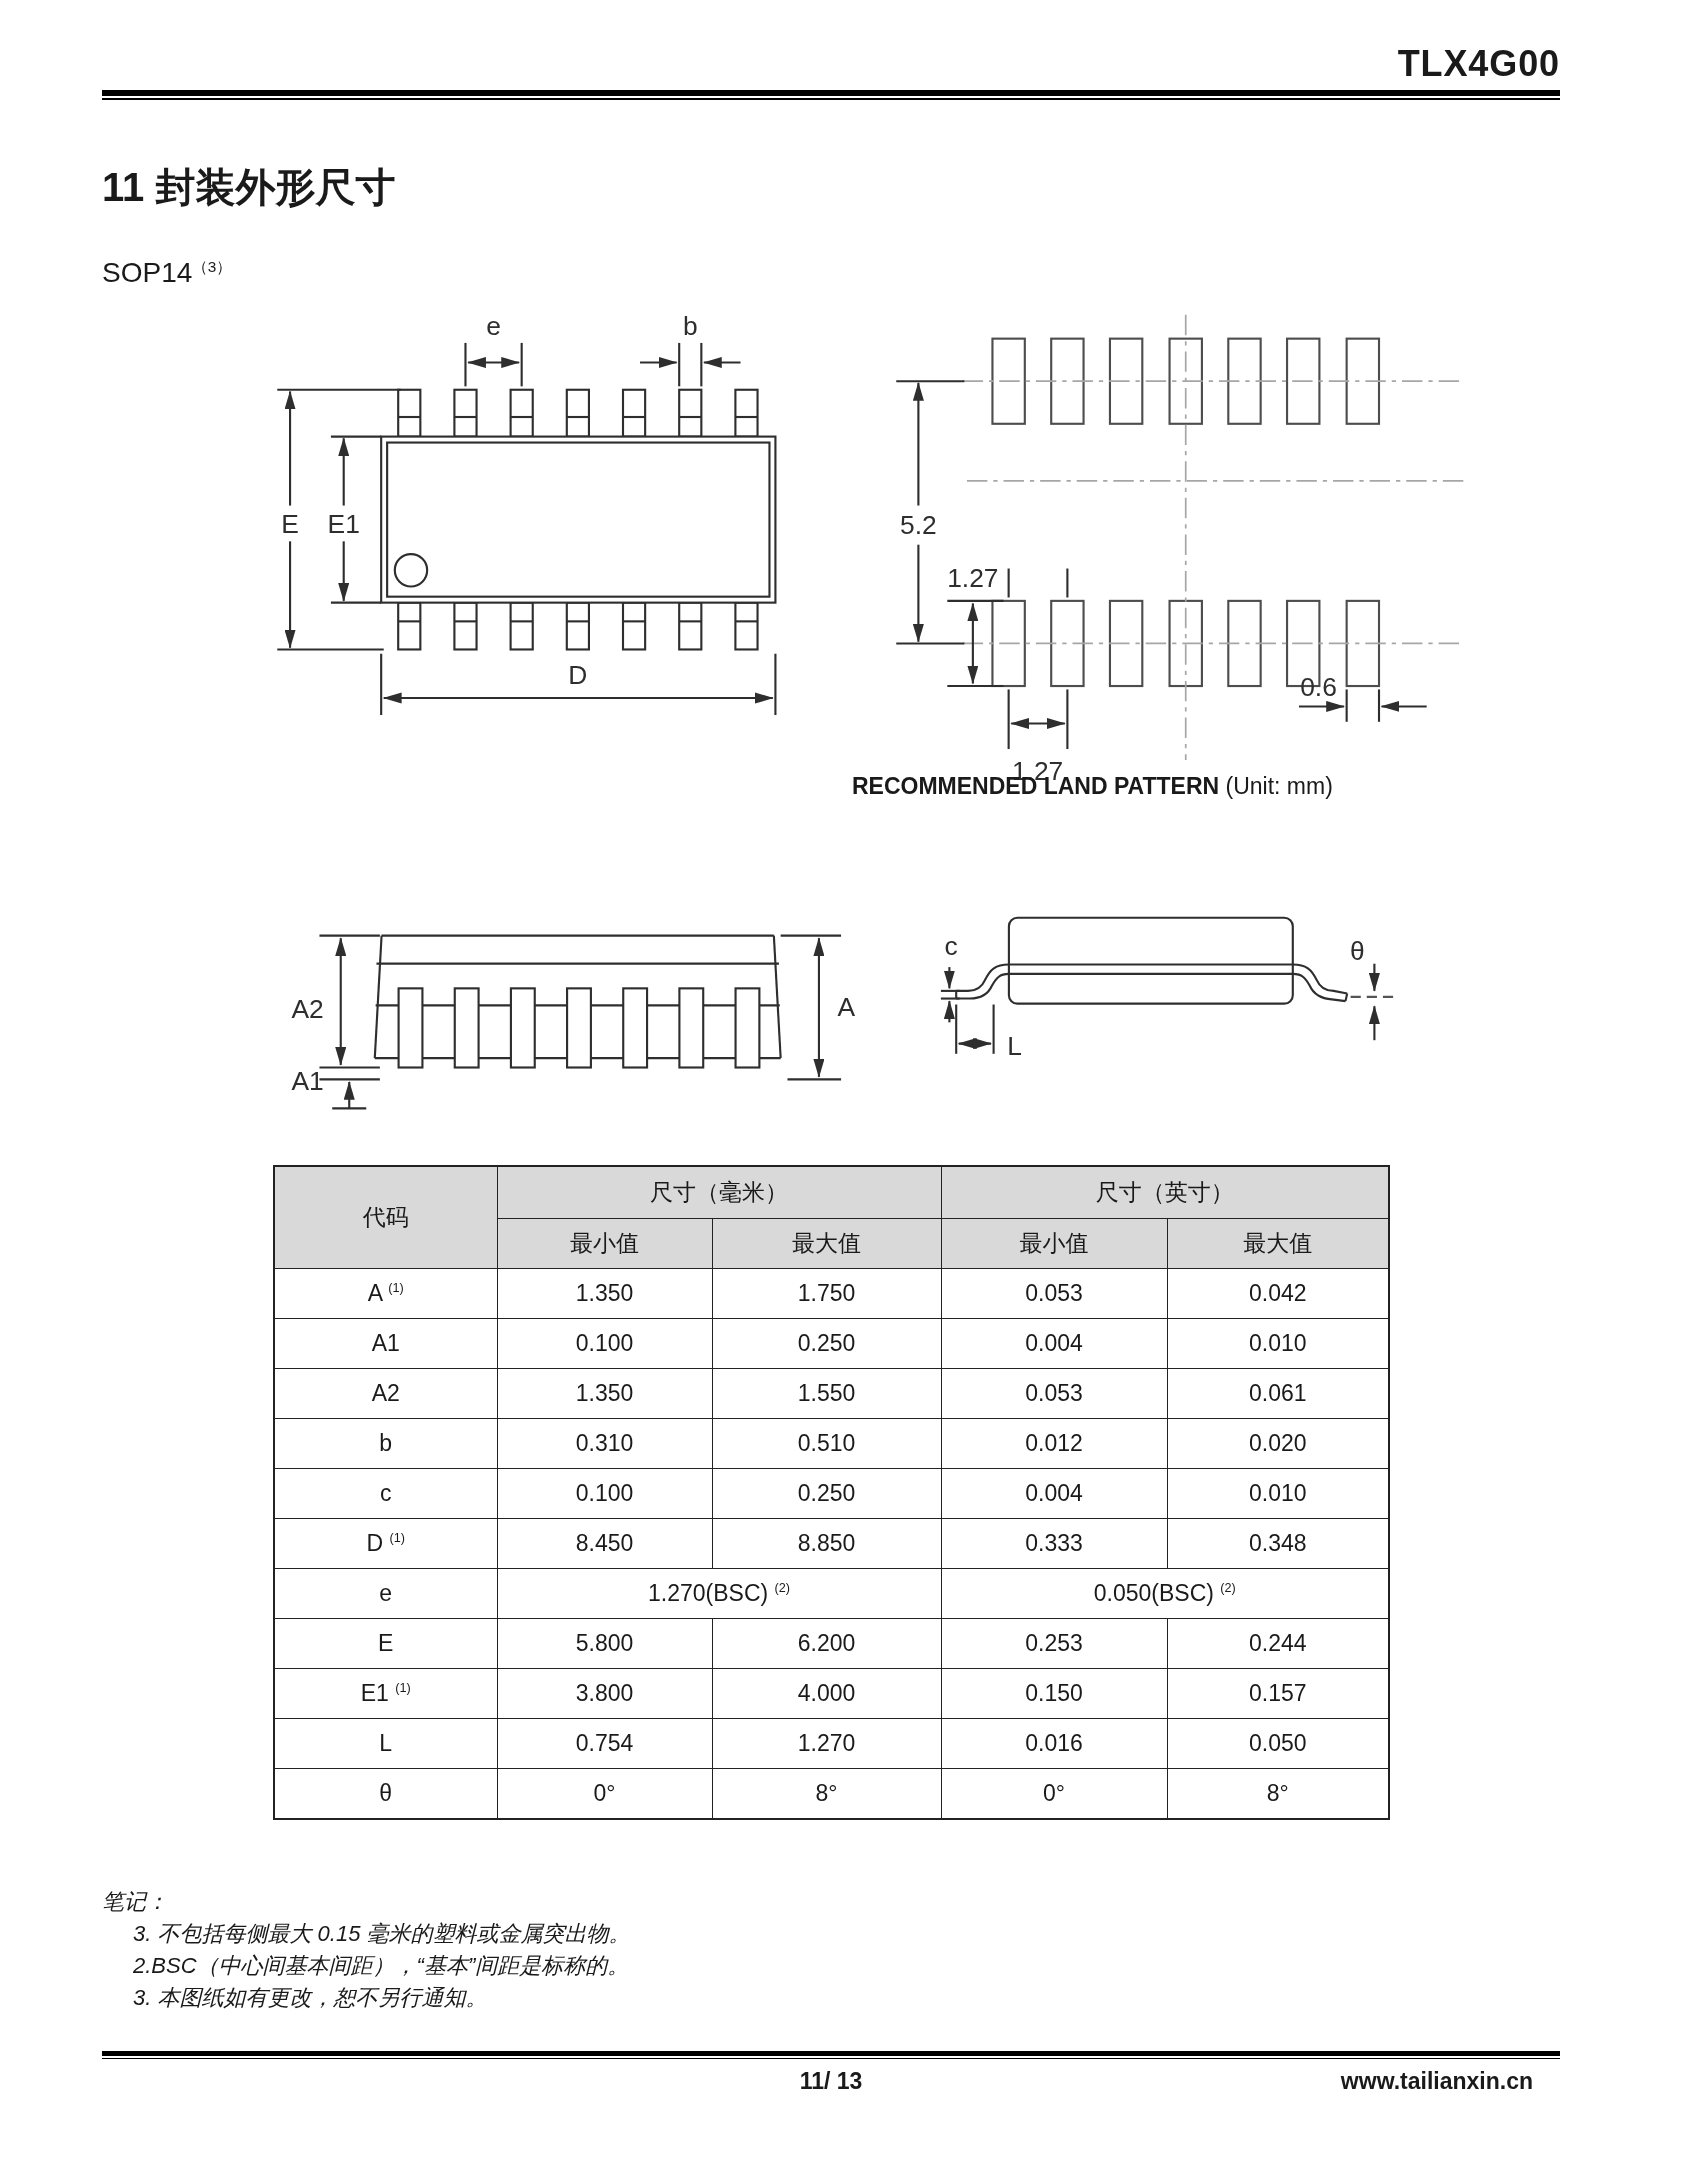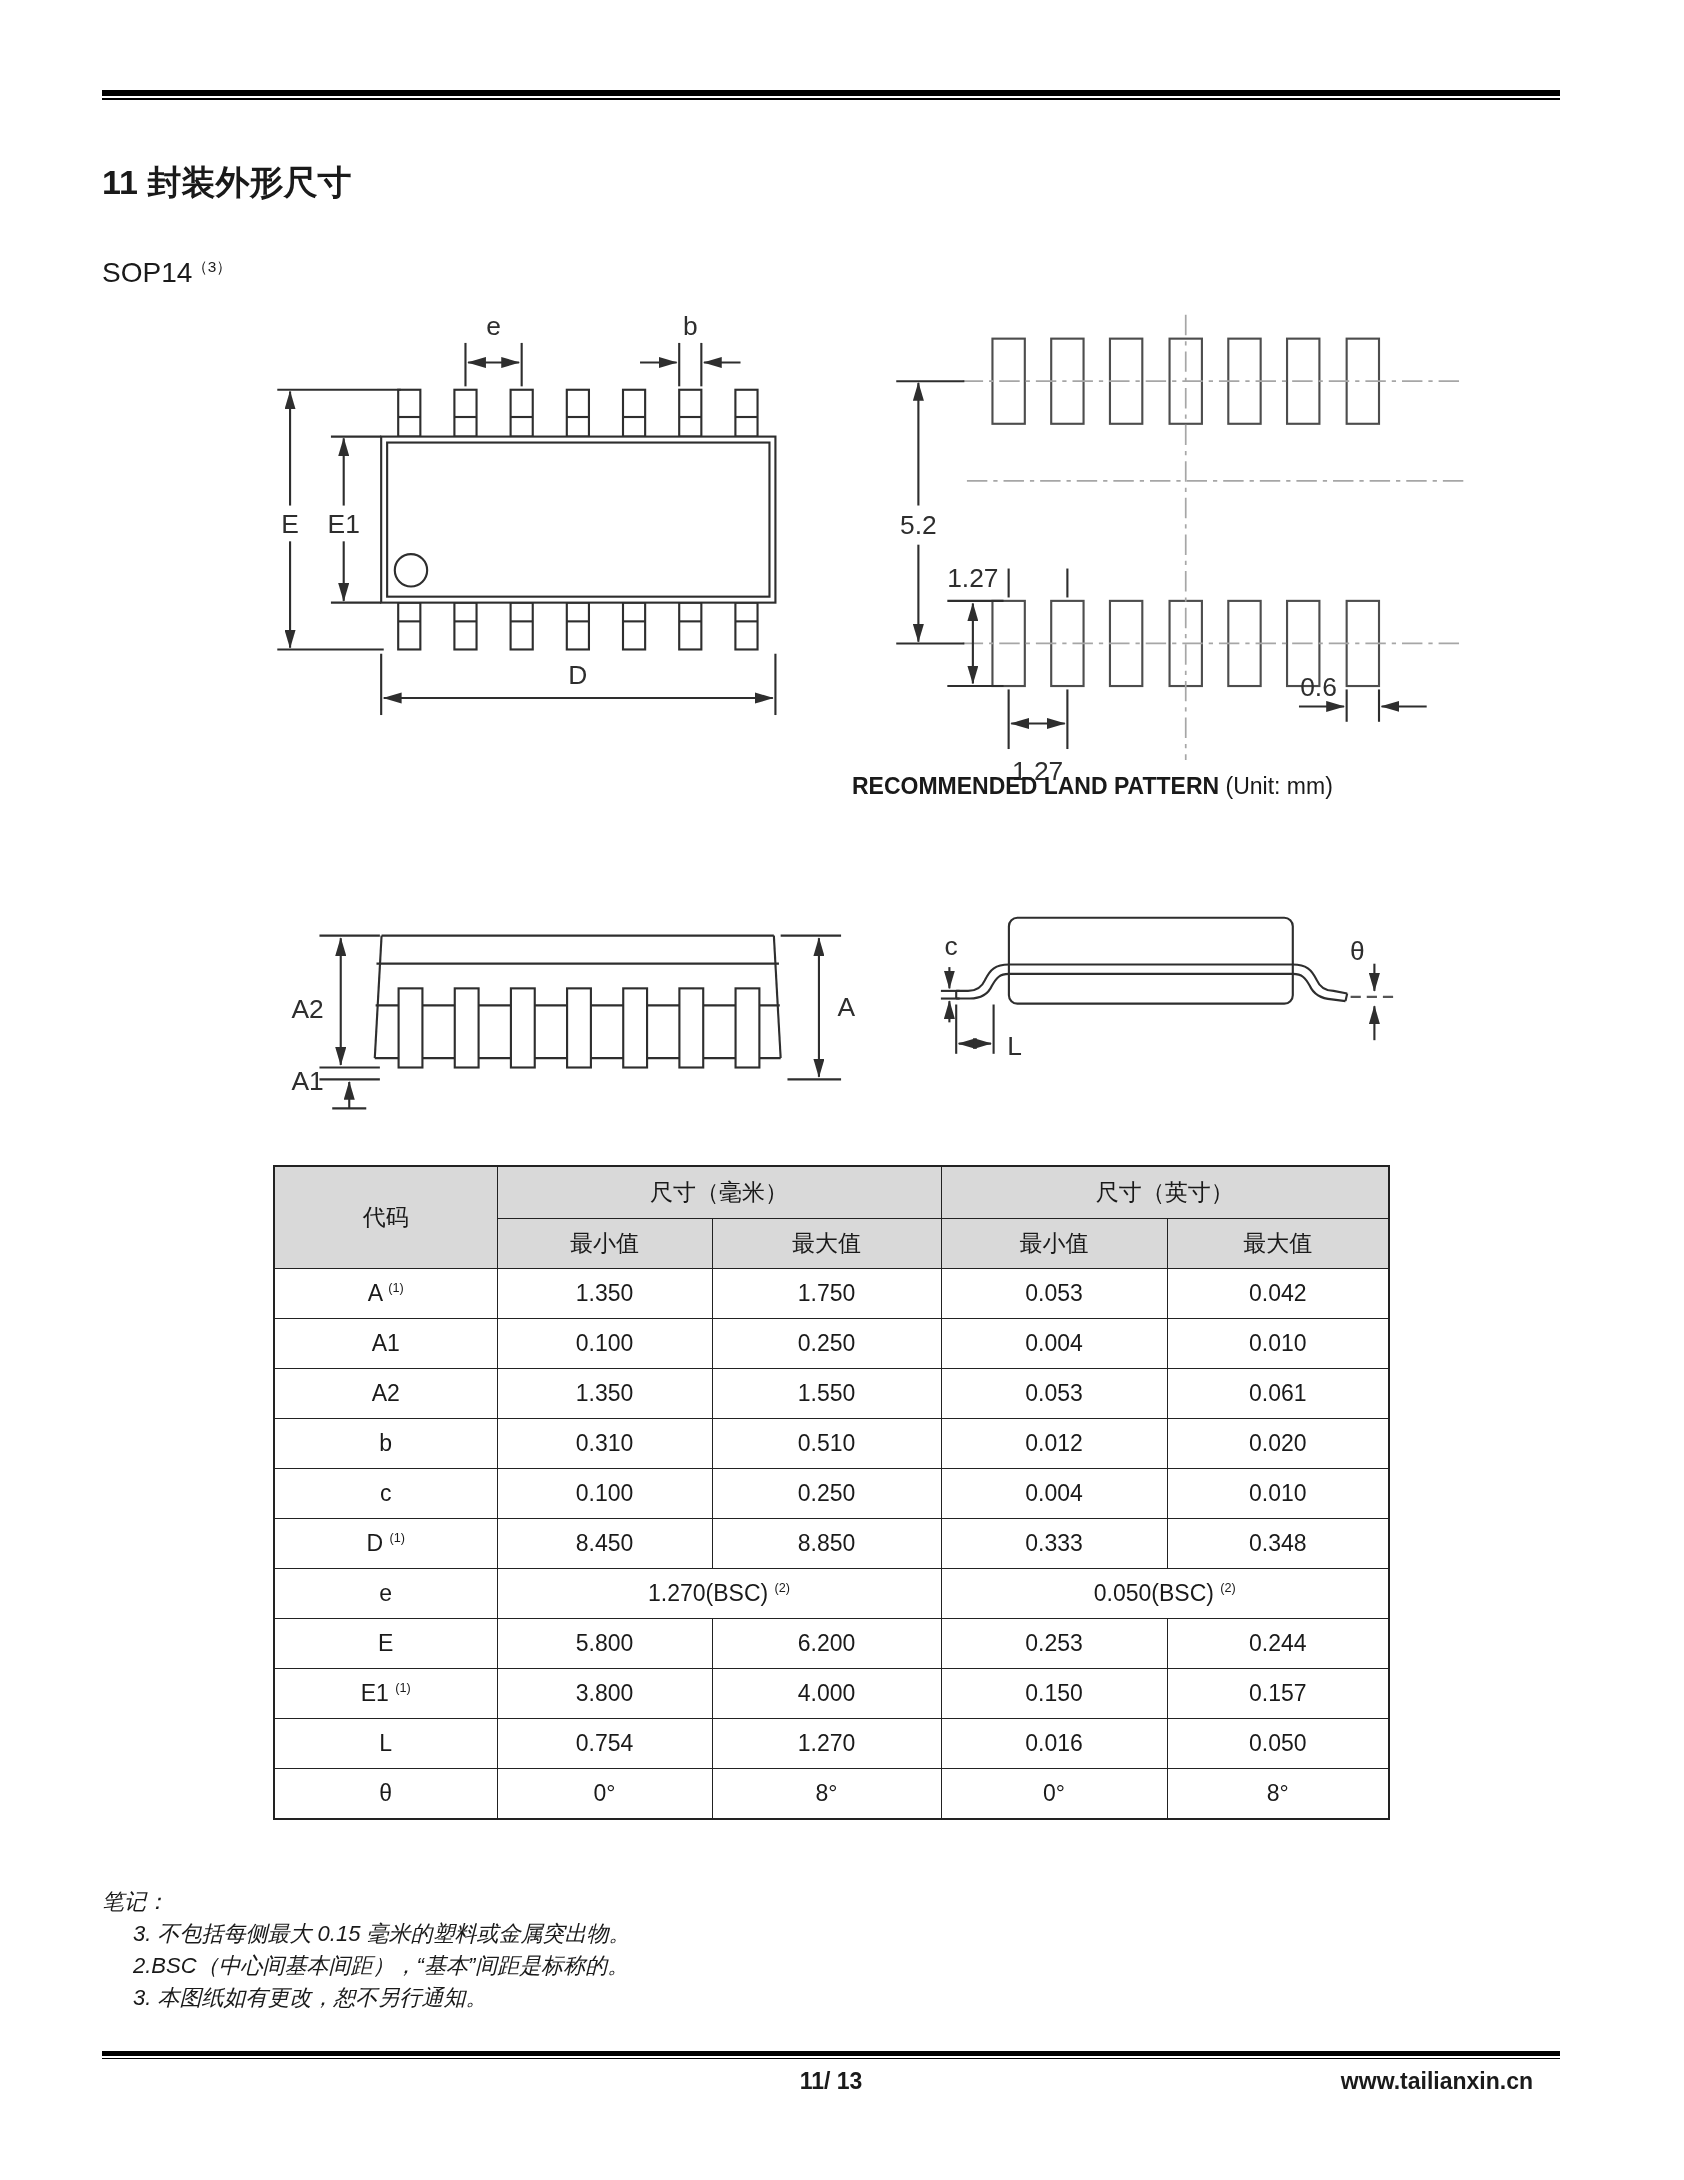--- a/index.html
+++ b/index.html
@@ -8,21 +8,21 @@
     font-family:"Liberation Sans","DejaVu Sans",sans-serif;color:#1a1a1a;
     overflow:hidden;
   }
   
   .doc-id{position:absolute;top:43px;left:102px;width:1458px;text-align:right;
     font-size:36px;font-weight:bold;letter-spacing:0.9px;}
   .rule{position:absolute;left:102px;width:1458px;height:1.7px;
     border-top:6.8px solid #000;border-bottom:2.6px solid #000;}
   .rule.top{top:90px;}
   .rule.bottom{top:2051px;border-top-width:5.1px;border-bottom-width:1.7px;}
-  .sec-title{position:absolute;left:102px;top:160px;font-size:34px;font-weight:bold;}
+  .sec-title{position:absolute;left:102px;top:160px;font-size:40px;font-weight:bold;}
   .pkg-name{position:absolute;left:102px;top:213px;font-size:28px;font-weight:normal;margin-top:44px;}
   .pkg-name sup{font-size:0.55em;}
   
   .drw{position:absolute;}
   svg text{fill:#2e2e2e;font-family:"Liberation Sans","DejaVu Sans",sans-serif;font-size:31px;}
   .lp-caption{position:absolute;left:852px;top:773px;width:630px;font-size:23px;}
   .lp-caption b{font-weight:bold;}
   
   .dim-table{position:absolute;left:273px;top:1165px;border-collapse:collapse;
     table-layout:fixed;width:1115px;}
@@ -38,20 +38,21 @@
   
   .footer-page{position:absolute;left:102px;top:2068px;width:1458px;text-align:center;
     font-size:23px;font-weight:bold;}
   .footer-site{position:absolute;right:152px;top:2068px;font-size:23px;font-weight:bold;}
 </style>
 </head>
 <body>
 
 <div class="page">
 
+  <div class="doc-id">TLX4G00</div>
   <div class="rule top"></div>
   <div class="sec-title">11 封装外形尺寸</div>
   <div class="pkg-name">
     <span>SOP14</span><sup>（3）</sup>
   </div>
 
   <svg class="drw" style="left:256px;top:313px" width="562" height="426" viewBox="0 0 660 500">
     <defs>
       <marker id="arw1" markerUnits="userSpaceOnUse" markerWidth="22" markerHeight="13" refX="21" refY="6.5" orient="auto-start-reverse">
         <path d="M0,0 L22,6.5 L0,13 Z" fill="#2e2e2e"></path>

